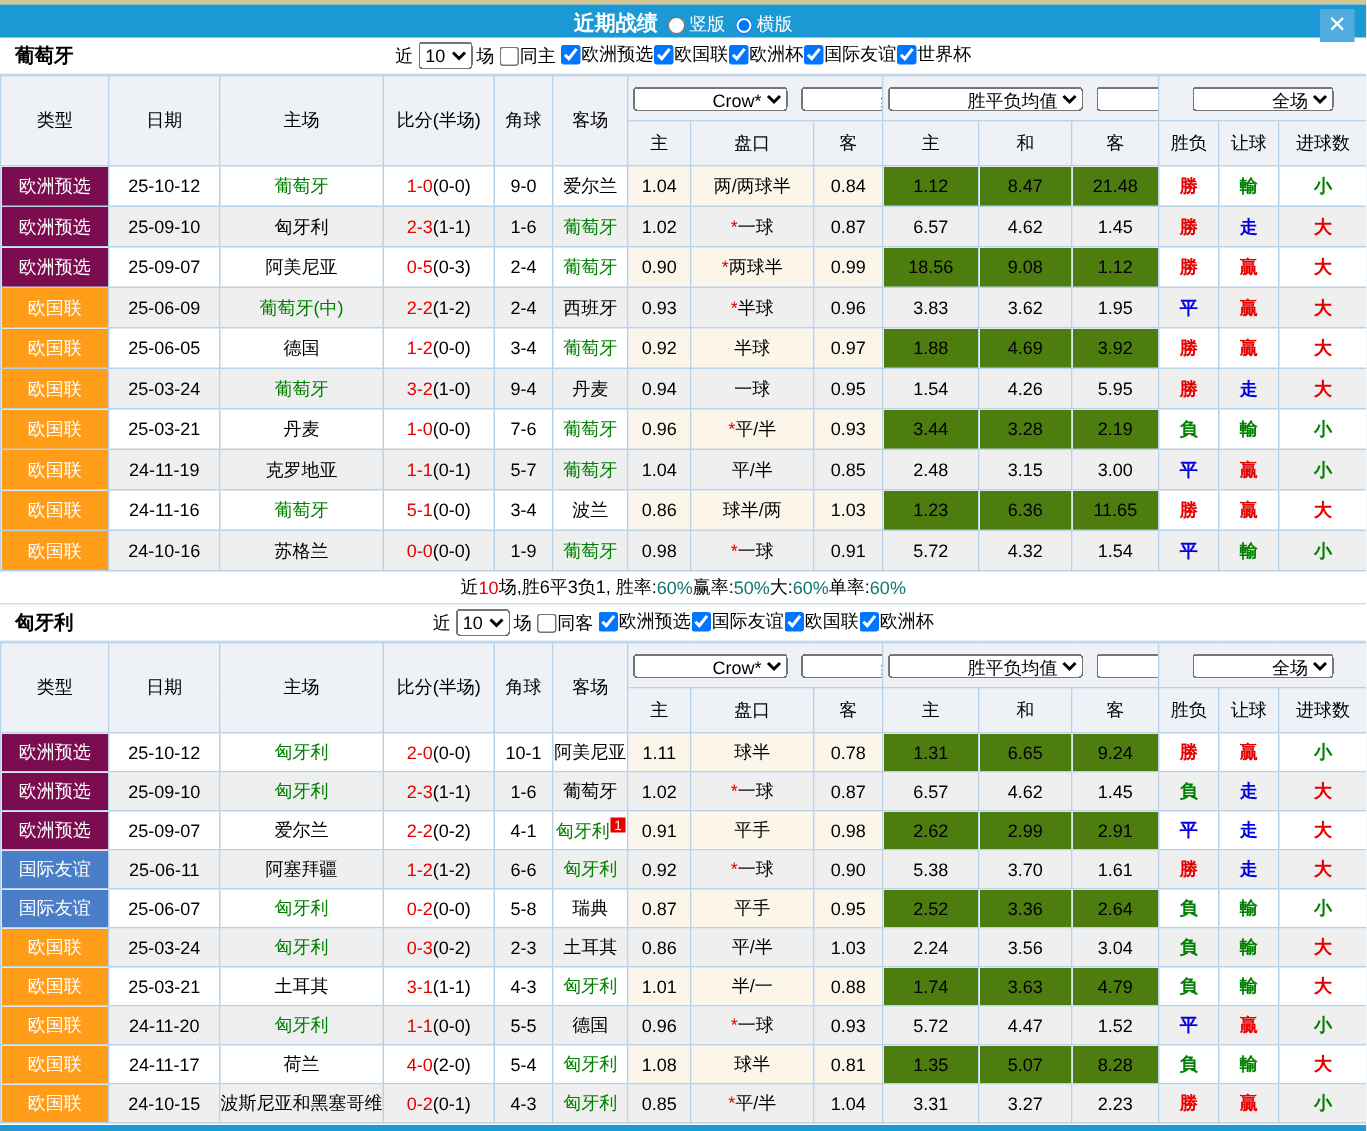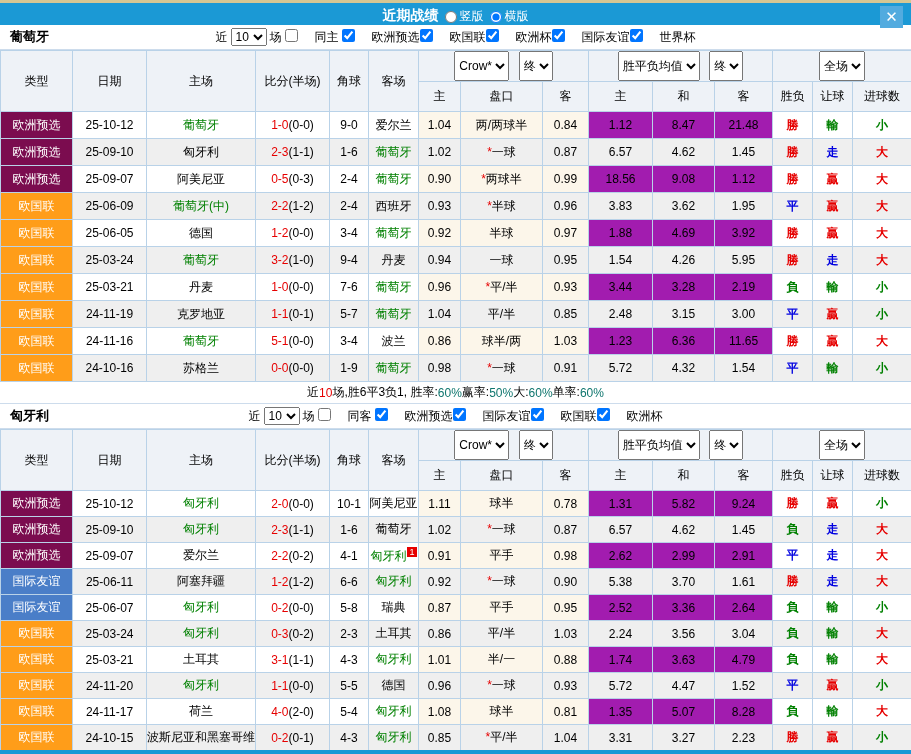--- a/index.html
+++ b/index.html
@@ -11,32 +11,32 @@
   .titlebar .title { color:#fff; font-weight:bold; font-size:14px; }
   .titlebar label { color:#fff; font-size:12px; margin-left:6px; display:inline-flex; align-items:center; gap:3px; }
   .titlebar input { width:12px; height:12px; }
   .close-btn { position:absolute; right:8px; top:3px; width:23px; height:22px; background:#52abdf; color:#fff;
     font-size:15px; line-height:22px; text-align:center; cursor:pointer; }
 
   .section-head { height:25px; position:relative; display:flex; align-items:center; justify-content:center; border-bottom:1px solid #cddcec; }
   .section-head .team { position:absolute; left:10px; font-weight:bold; font-size:13px; color:#000; }
   .filters { display:flex; align-items:center; font-size:12px; color:#000; gap:3px; }
   .filters select { font-size:12px; height:18px; }
-  .filters label { display:inline-flex; align-items:flex-start; gap:17px; font-size:12px; }
+  .filters label { display:inline-flex; align-items:center; gap:1px; font-size:12px; }
   .filters input[type=checkbox] { width:13px; height:13px; }
 
   table { border-collapse:collapse; table-layout:fixed; width:911px; }
   th, td { border:1px solid #b9d2e8; text-align:center; font-size:12px; color:#000; overflow:hidden; white-space:nowrap; }
   thead th { background:#eef2f7; font-weight:normal; height:30px; }
-  thead .dd select { font-size:12px; height:30px; margin:0 3px; }
+  thead .dd select { font-size:12px; height:16px; margin:0 3px;padding-left:48px; }
   tbody tr { height:27px; }
   .sec1 tbody tr { height:26px; }
   tbody tr:nth-child(even) td { background:#efefef; }
   tbody td.odds { background:#fcf6ea; }
-  tbody td.avg { background:#a21caf; }
+  tbody td.avg { background:#4d7c0f; }
   tbody td.type { color:#fff; }
   td.t-maroon { background:#7b0c4f !important; }
   td.t-orange { background:#ff9d19 !important; }
   td.t-blue   { background:#4a7ec8 !important; }
   .team-active { color:#008000; }
   .fs { color:#e60000;text-align:center; } .hs { color:#000; }
   .star { color:#e60000; }
   .badge { background:#e60000; color:#fff; font-size:9px; padding:0 2px; margin-left:1px; }
   td.res { font-weight:bold; }
   .c-red { color:#e60000; } .c-green { color:#008000; } .c-blue { color:#0000e0; }
@@ -415,21 +415,21 @@
             <td class="type t-maroon">欧洲预选</td>
             <td>25-10-12</td>
             <td class="team-active">匈牙利</td>
             <td><span class="fs">2-0</span><span class="hs">(0-0)</span></td>
             <td>10-1</td>
             <td>阿美尼亚</td>
             <td class="odds">1.11</td>
             <td class="odds">球半</td>
             <td class="odds">0.78</td>
             <td class="avg">1.31</td>
-            <td class="avg">5.82</td>
+            <td class="avg">6.65</td>
             <td class="avg">9.24</td>
             <td class="res c-red">勝</td>
             <td class="res c-red">贏</td>
             <td class="res c-green">小</td>
           </tr>
           <tr>
             <td class="type t-maroon">欧洲预选</td>
             <td>25-09-10</td>
             <td class="team-active">匈牙利</td>
             <td><span class="fs">2-3</span><span class="hs">(1-1)</span></td>

